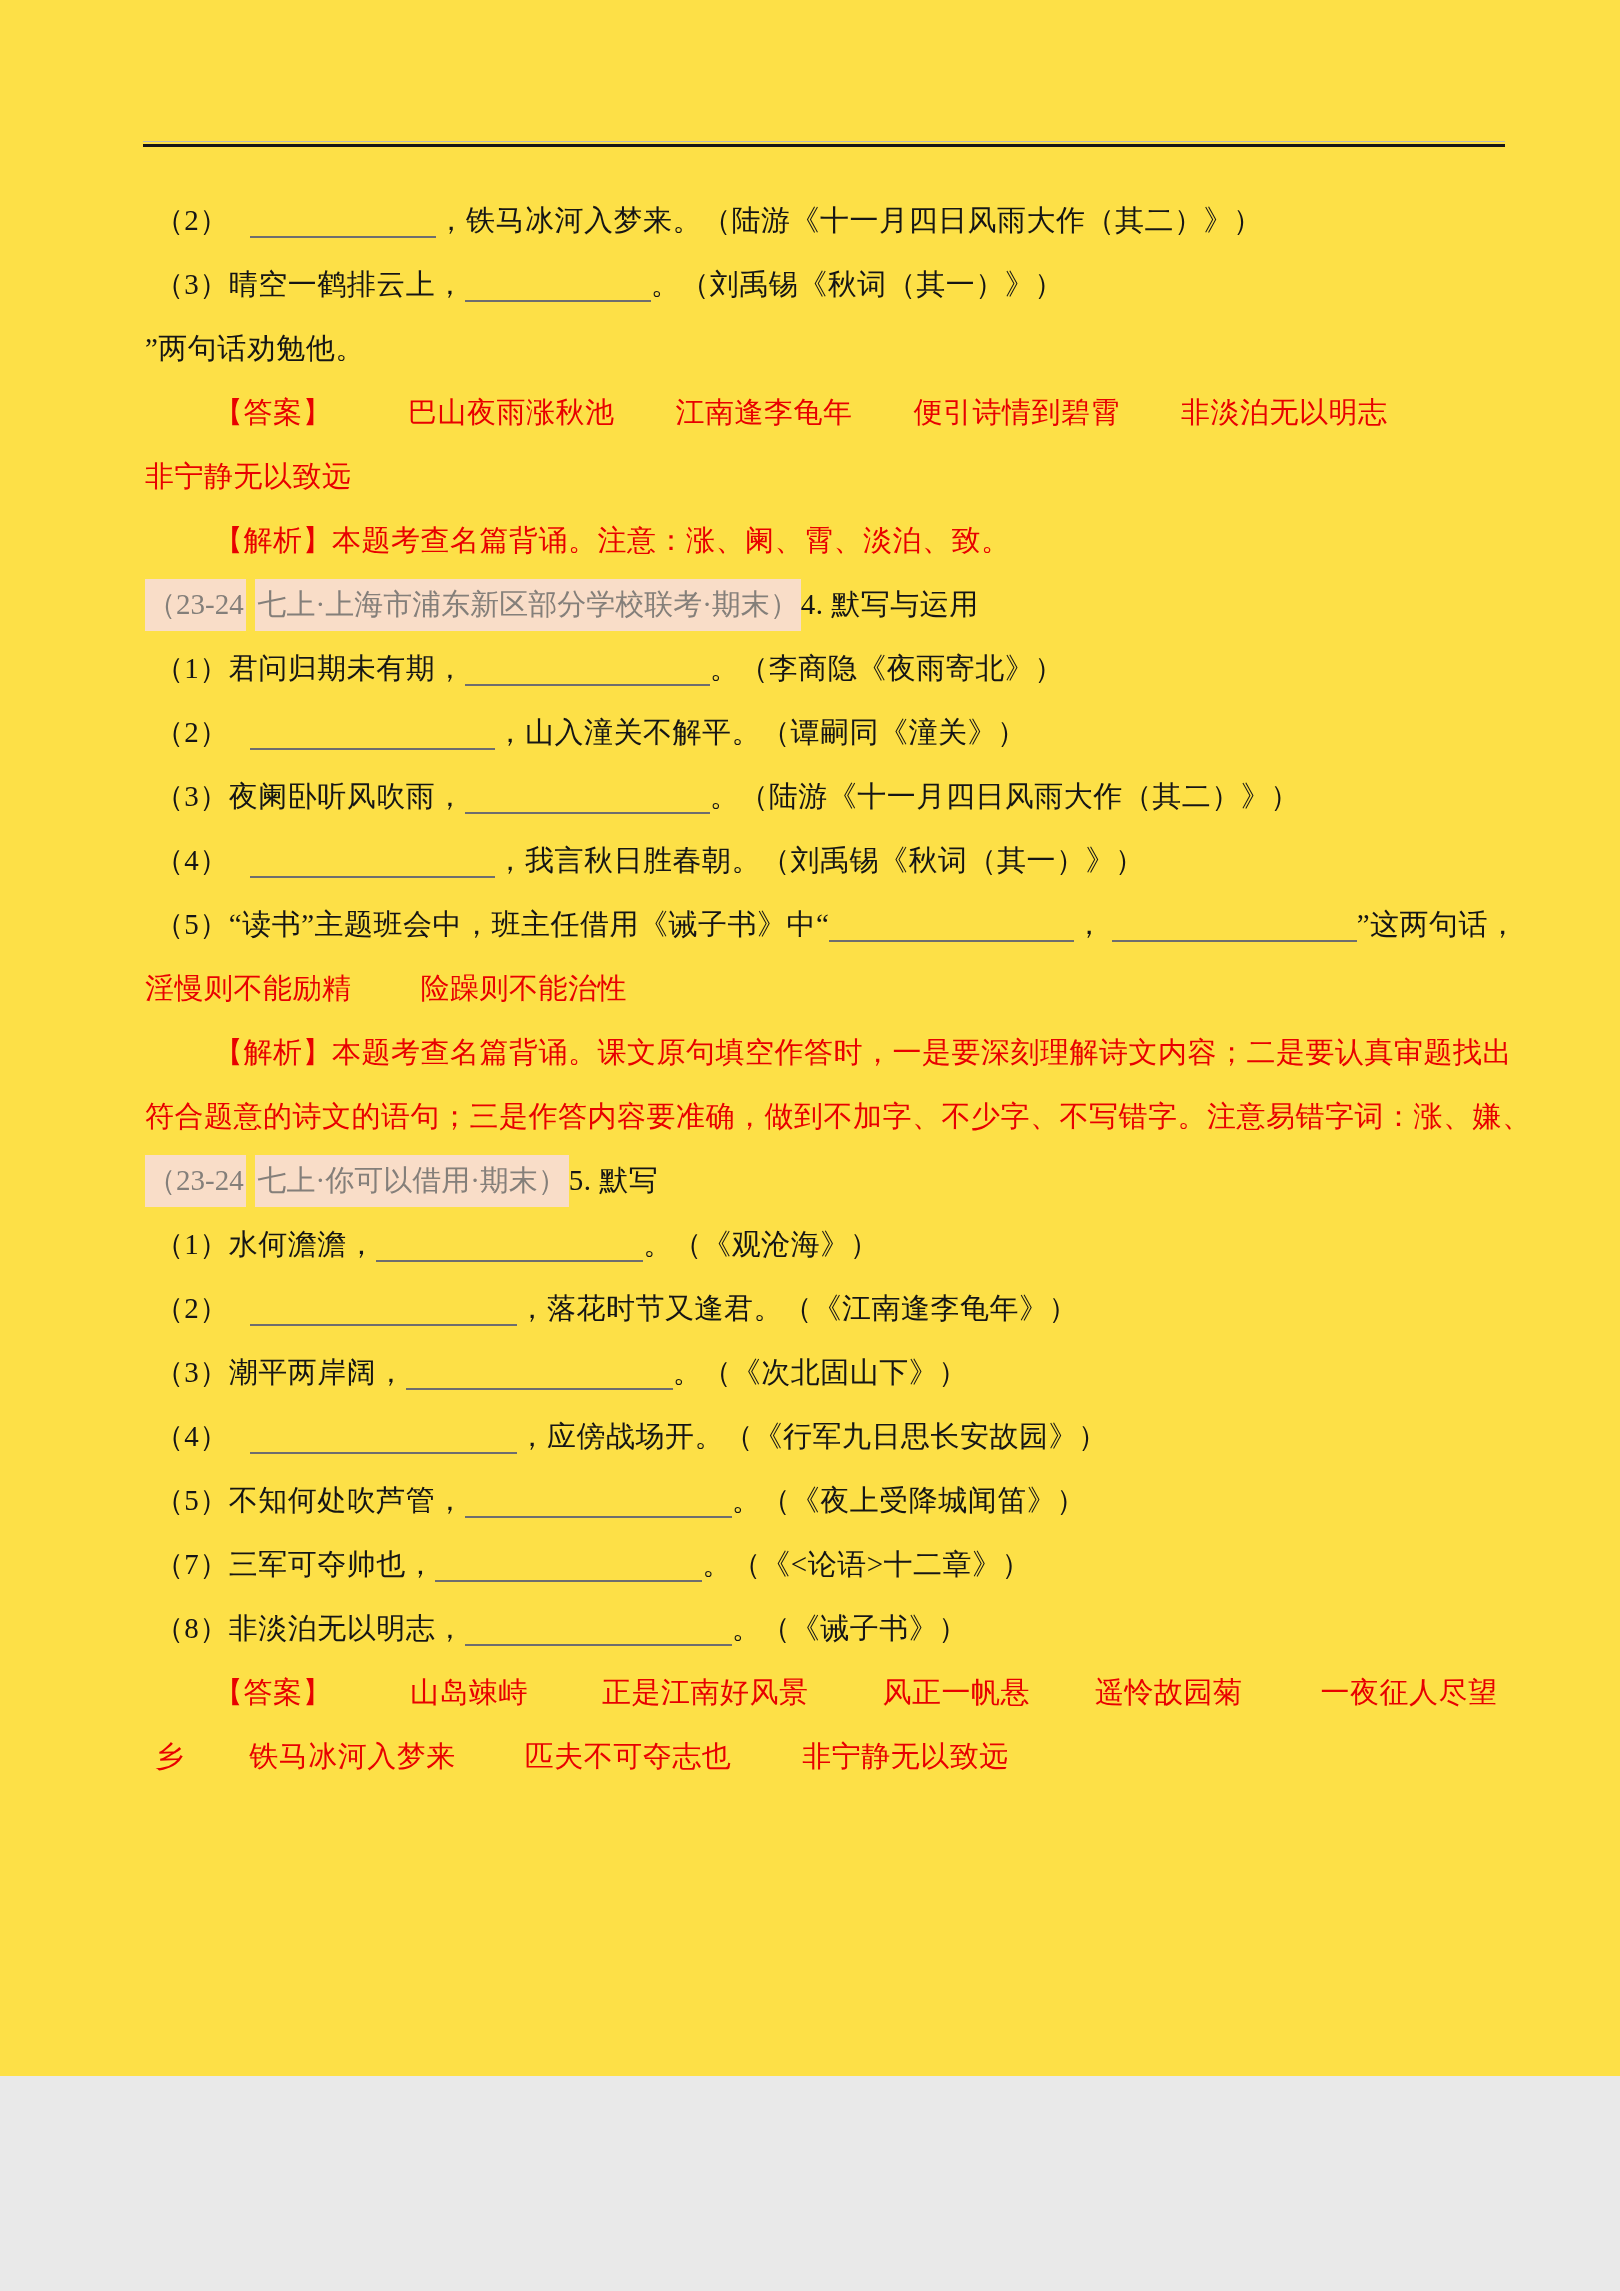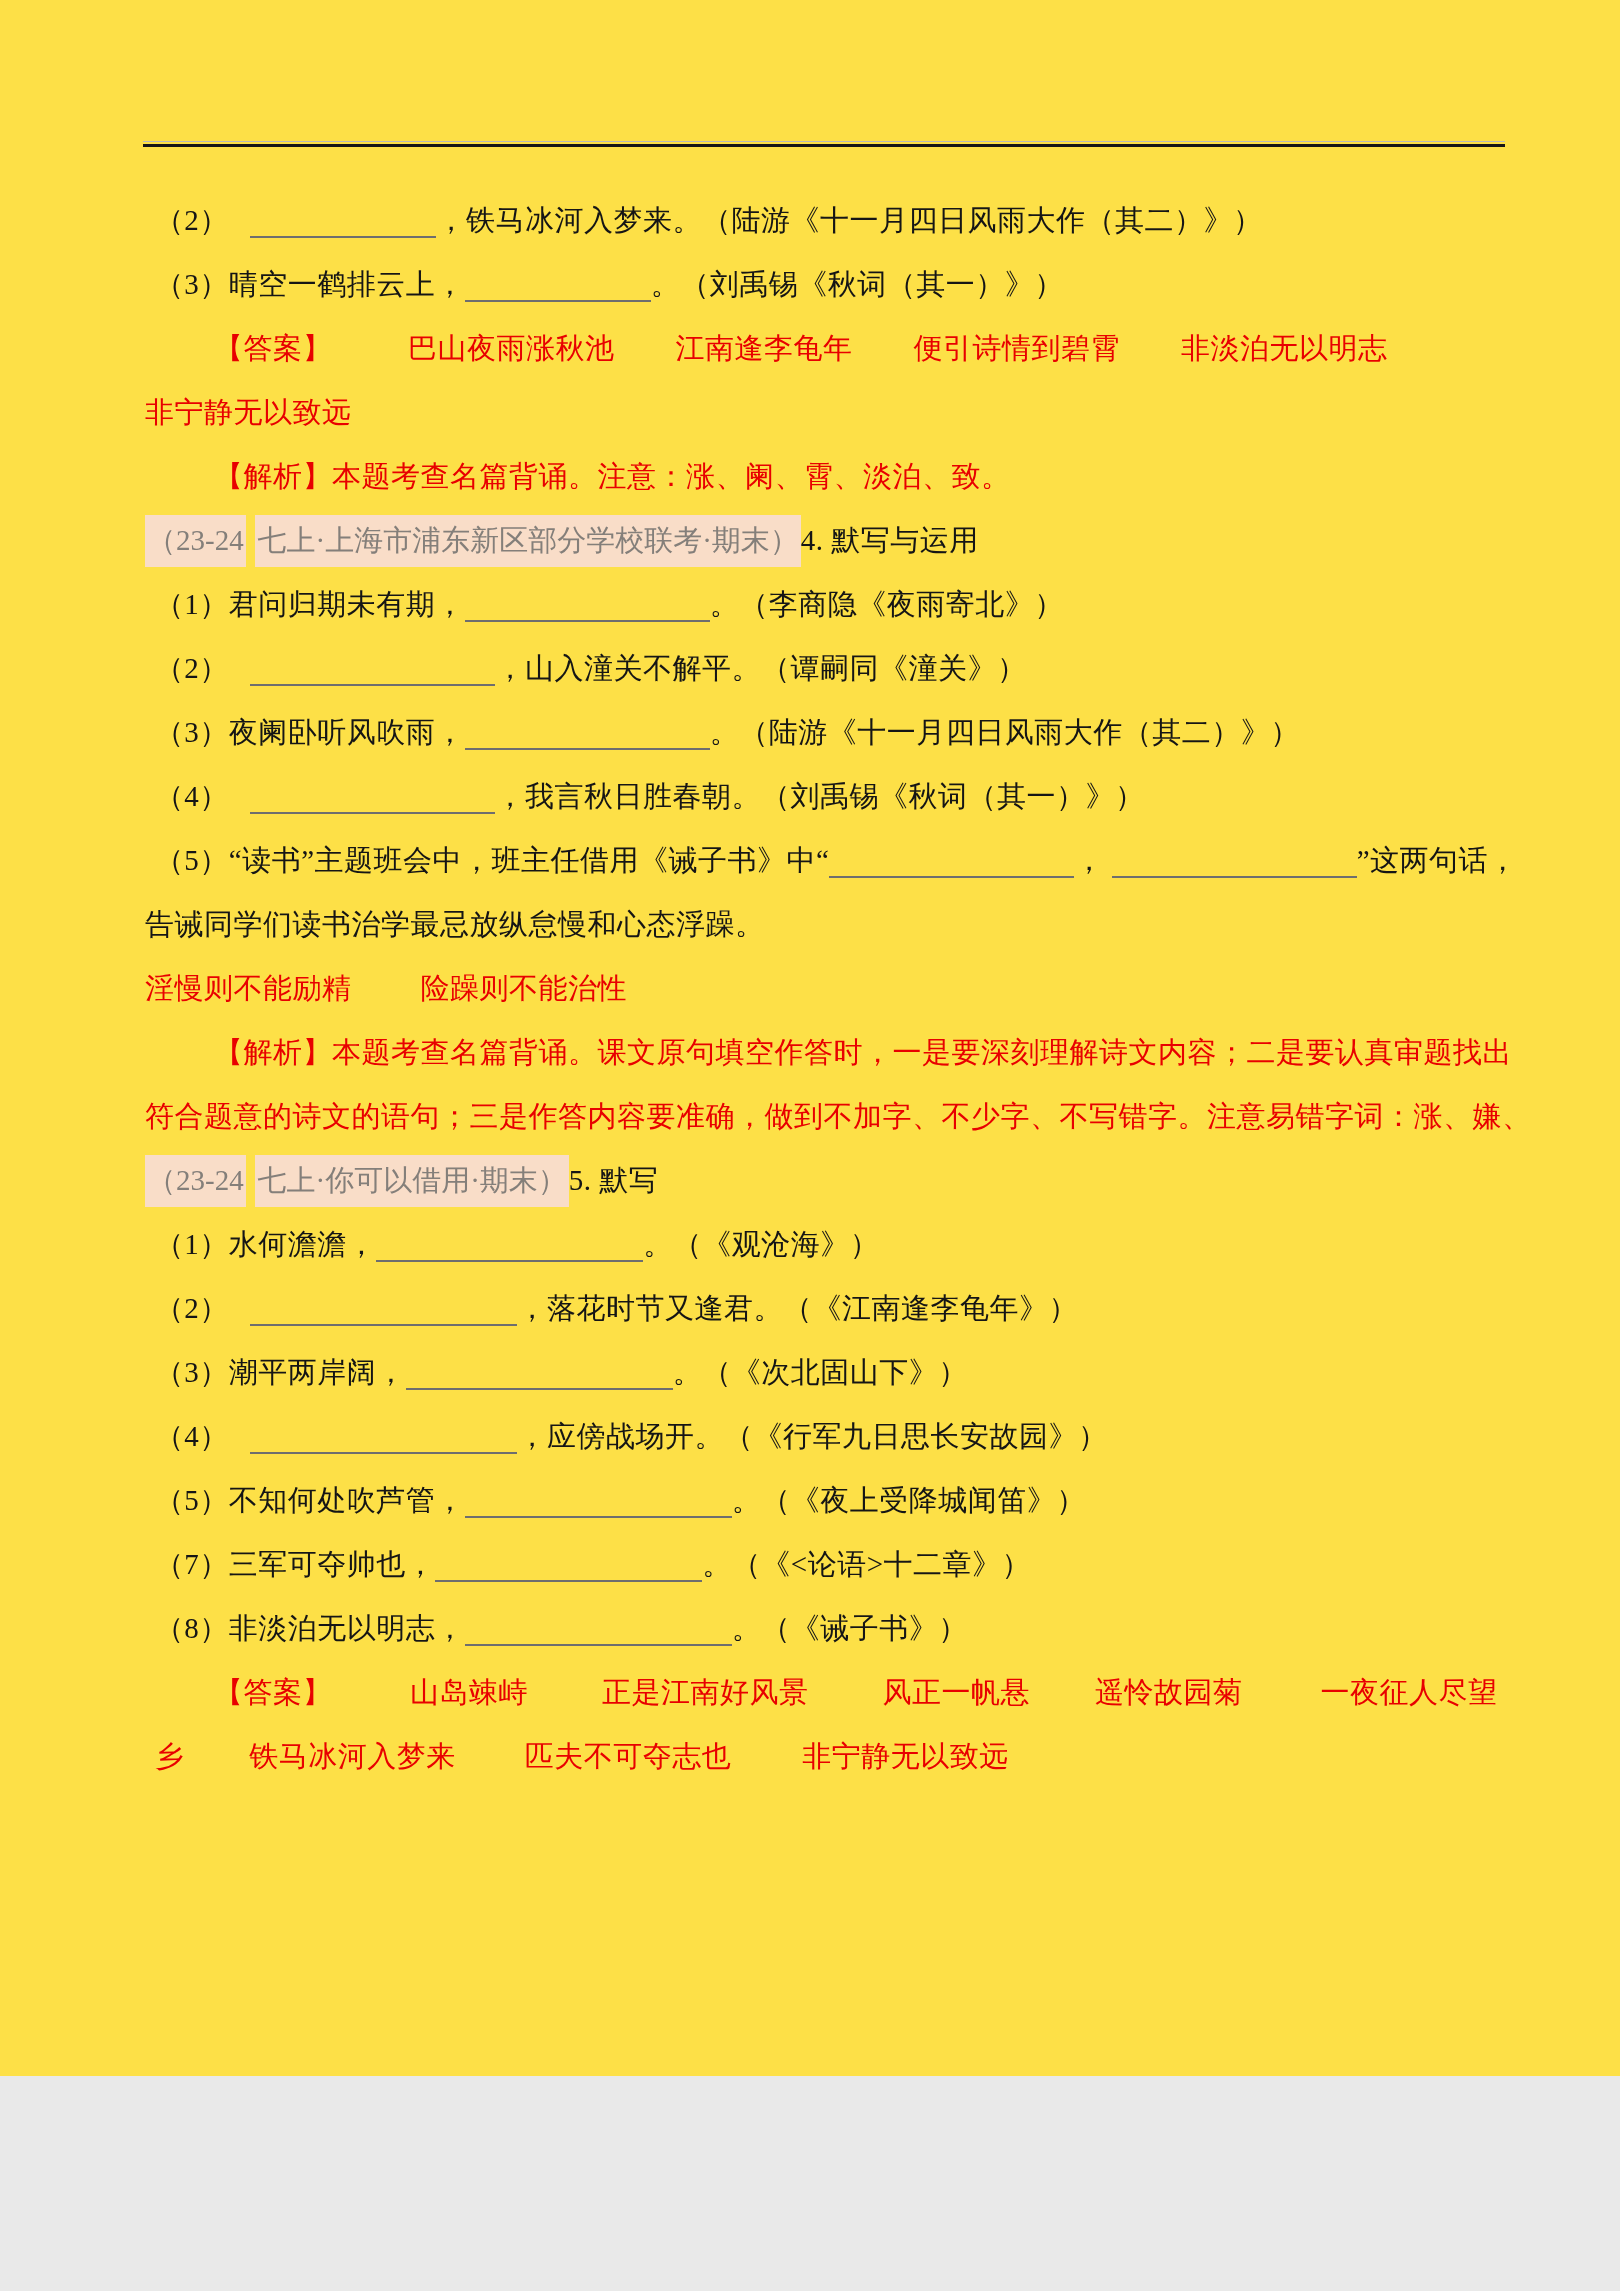--- a/index.html
+++ b/index.html
@@ -36,30 +36,30 @@
   .txt{letter-spacing:0.5px;}
 </style>
 </head>
 <body>
 
 <div class="page" style="--red: #e80000; --hl-bg: #f9ddc8; --hl-tx: #847f7a; --blank: #6e6e6e; color: rgb(21, 21, 21);">
   <div class="rule"></div>
   <div class="content" id="doc">
       <div class="line ind-q"><span class="txt">（2）</span><span class="gap" style="width: 21.6px;"></span><span class="blank" style="width: 186px;"></span><span class="txt">，铁马冰河入梦来。（陆游《十一月四日风雨大作（其二）》）</span></div>
       <div class="line ind-q"><span class="txt">（3）晴空一鹤排云上，</span><span class="blank" style="width: 186px;"></span><span class="txt">。（刘禹锡《秋词（其一）》）</span></div>
+      <div class="line"><span class="txt">”两句话劝勉他。</span></div>
       <div class="line ind-a red"><span class="txt">【答案】</span><span class="gap" style="width: 76px;"></span><span class="txt">巴山夜雨涨秋池</span><span class="gap" style="width: 61px;"></span><span class="txt">江南逢李龟年</span><span class="gap" style="width: 61px;"></span><span class="txt">便引诗情到碧霄</span><span class="gap" style="width: 61px;"></span><span class="txt">非淡泊无以明志</span></div>
       <div class="line red"><span class="txt">非宁静无以致远</span></div>
       <div class="line ind-a red"><span class="txt">【解析】本题考查名篇背诵。注意：涨、阑、霄、淡泊、致。</span></div>
       <div class="line"><span class="hl">（23-24</span><span class="gap" style="width: 9.8px;"></span><span class="hl">七上·上海市浦东新区部分学校联考·期末）</span><span class="txt">4. 默写与运用</span></div>
       <div class="line ind-q"><span class="txt">（1）君问归期未有期，</span><span class="blank" style="width: 245px;"></span><span class="txt">。（李商隐《夜雨寄北》）</span></div>
       <div class="line ind-q"><span class="txt">（2）</span><span class="gap" style="width: 21.6px;"></span><span class="blank" style="width: 245px;"></span><span class="txt">，山入潼关不解平。（谭嗣同《潼关》）</span></div>
       <div class="line ind-q"><span class="txt">（3）夜阑卧听风吹雨，</span><span class="blank" style="width: 245px;"></span><span class="txt">。（陆游《十一月四日风雨大作（其二）》）</span></div>
       <div class="line ind-q"><span class="txt">（4）</span><span class="gap" style="width: 21.6px;"></span><span class="blank" style="width: 245px;"></span><span class="txt">，我言秋日胜春朝。（刘禹锡《秋词（其一）》）</span></div>
       <div class="line ind-q"><span class="txt">（5）“读书”主题班会中，班主任借用《诫子书》中“</span><span class="blank" style="width: 245px;"></span><span class="txt">，</span><span class="gap" style="width: 7.8px;"></span><span class="blank" style="width: 245px;"></span><span class="txt">”这两句话，</span></div>
-      <div class="line"><span class="txt">告诫同学们读书治学最忌放纵怠慢和心态浮躁。</span></div>
       <div class="line red"><span class="txt">淫慢则不能励精</span><span class="gap" style="width: 69px;"></span><span class="txt">险躁则不能治性</span></div>
       <div class="line ind-a red"><span class="txt">【解析】本题考查名篇背诵。课文原句填空作答时，一是要深刻理解诗文内容；二是要认真审题找出</span></div>
       <div class="line red"><span class="txt">符合题意的诗文的语句；三是作答内容要准确，做到不加字、不少字、不写错字。注意易错字词：涨、嫌、</span></div>
       <div class="line"><span class="hl">（23-24</span><span class="gap" style="width: 9.8px;"></span><span class="hl">七上·你可以借用·期末）</span><span class="txt">5. 默写</span></div>
       <div class="line ind-q"><span class="txt">（1）水何澹澹，</span><span class="blank" style="width: 267px;"></span><span class="txt">。（《观沧海》）</span></div>
       <div class="line ind-q"><span class="txt">（2）</span><span class="gap" style="width: 21.6px;"></span><span class="blank" style="width: 267px;"></span><span class="txt">，落花时节又逢君。（《江南逢李龟年》）</span></div>
       <div class="line ind-q"><span class="txt">（3）潮平两岸阔，</span><span class="blank" style="width: 267px;"></span><span class="txt">。（《次北固山下》）</span></div>
       <div class="line ind-q"><span class="txt">（4）</span><span class="gap" style="width: 21.6px;"></span><span class="blank" style="width: 267px;"></span><span class="txt">，应傍战场开。（《行军九日思长安故园》）</span></div>
       <div class="line ind-q"><span class="txt">（5）不知何处吹芦管，</span><span class="blank" style="width: 267px;"></span><span class="txt">。（《夜上受降城闻笛》）</span></div>
       <div class="line ind-q"><span class="txt">（7）三军可夺帅也，</span><span class="blank" style="width: 267px;"></span><span class="txt">。（《&lt;论语&gt;十二章》）</span></div>

